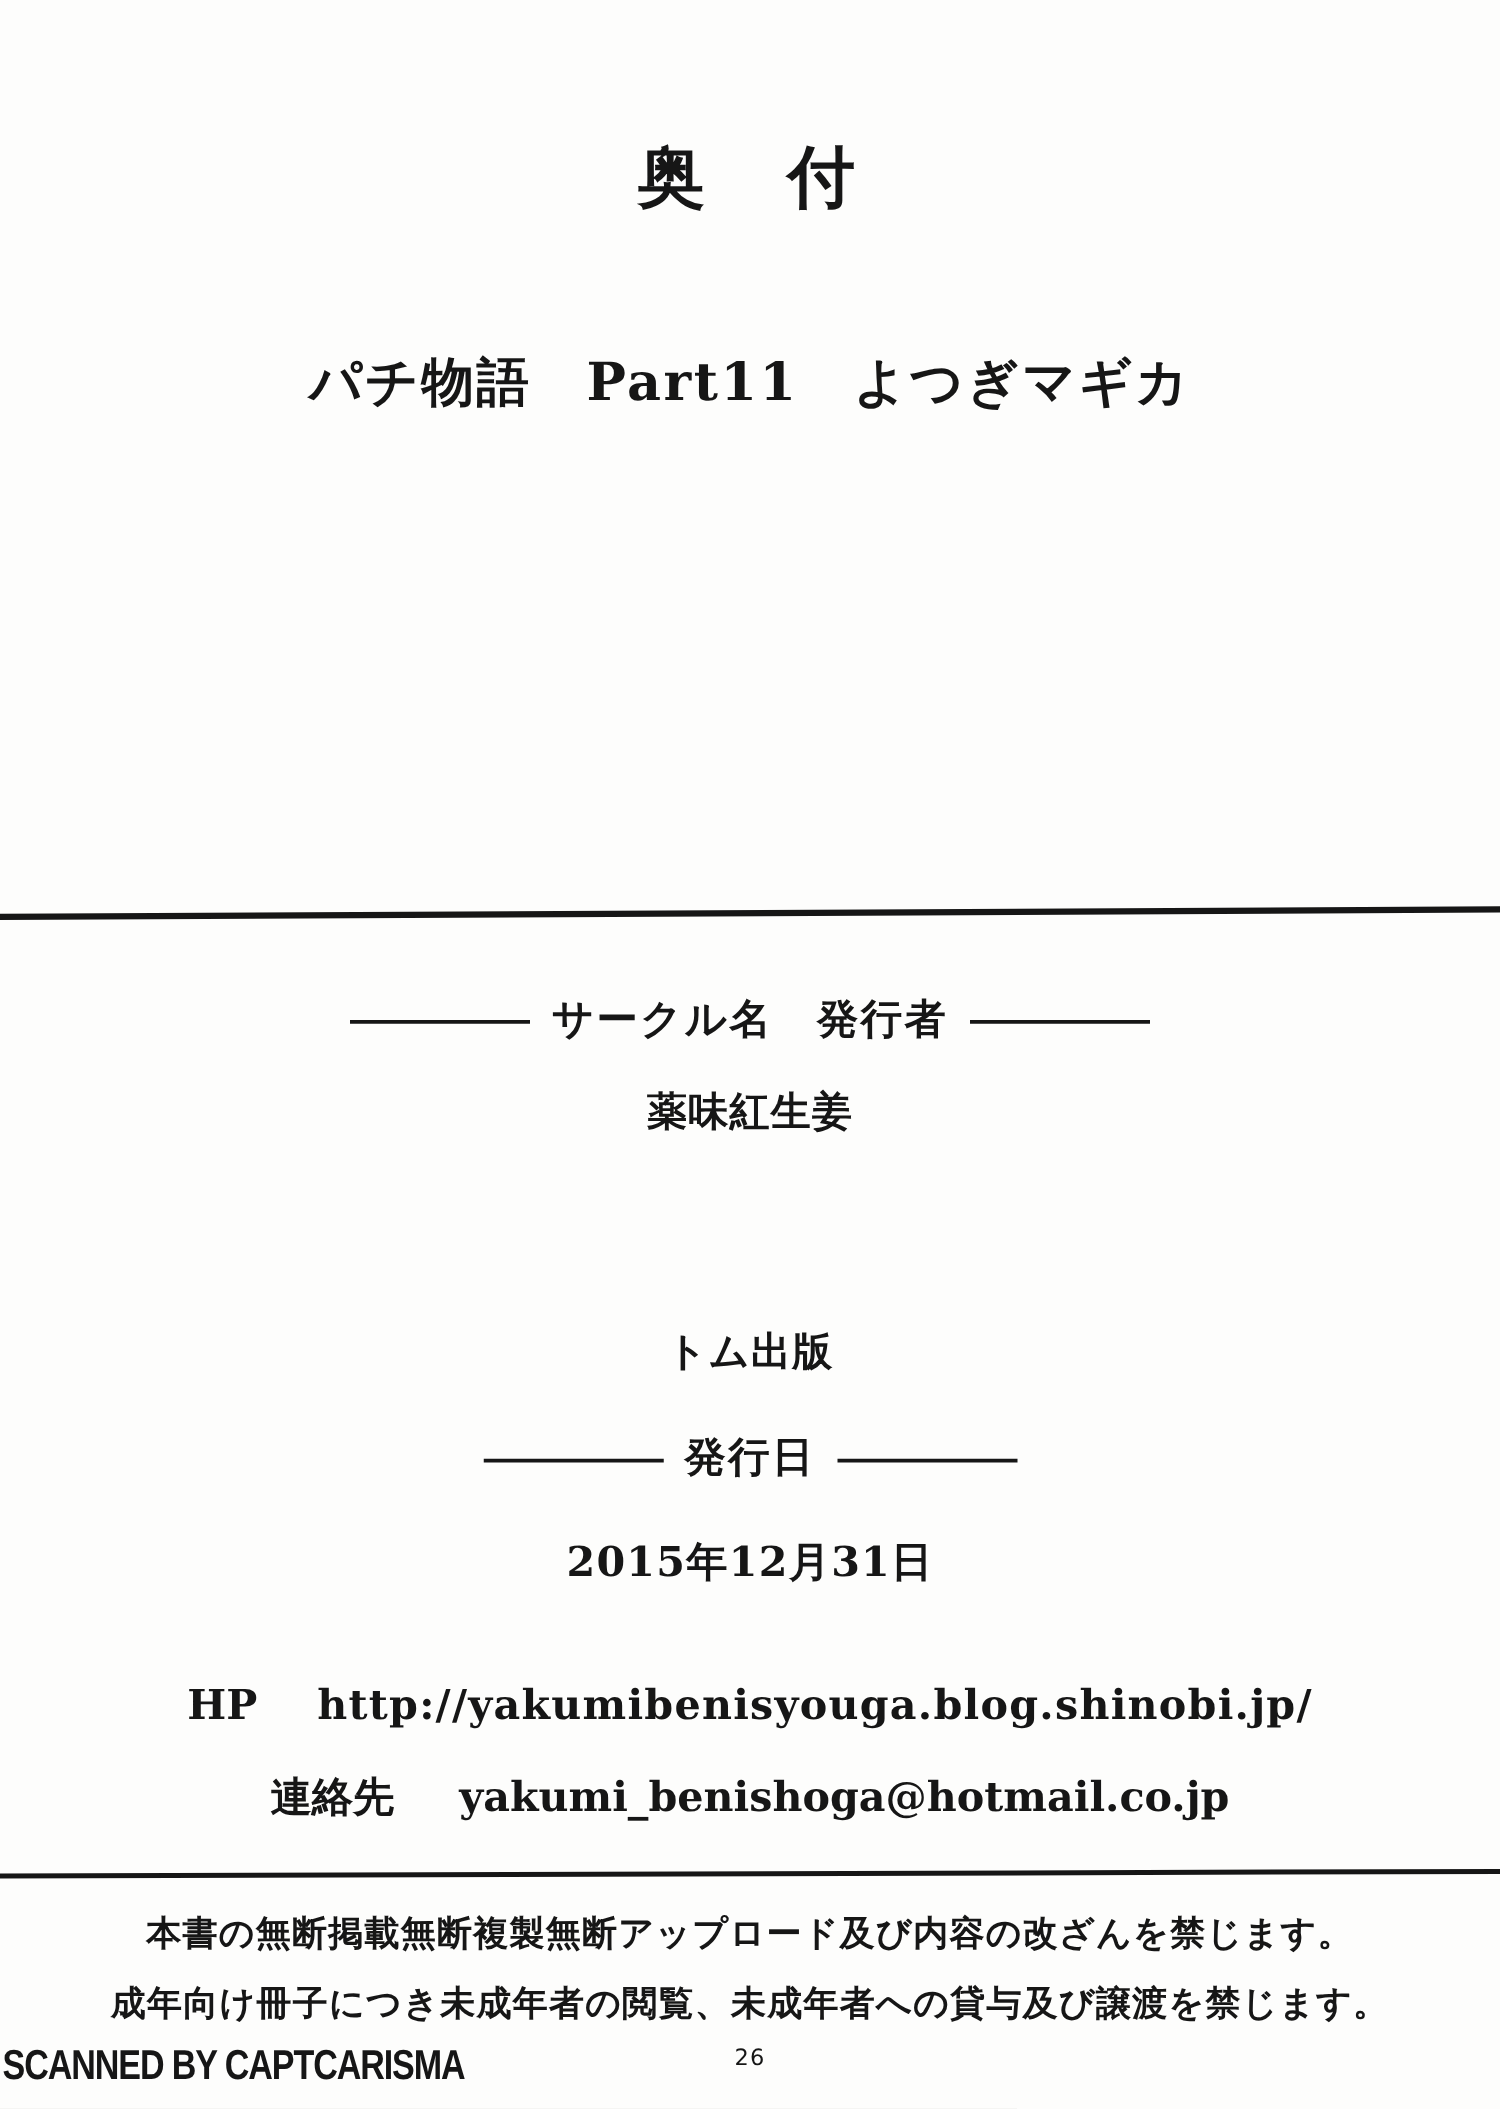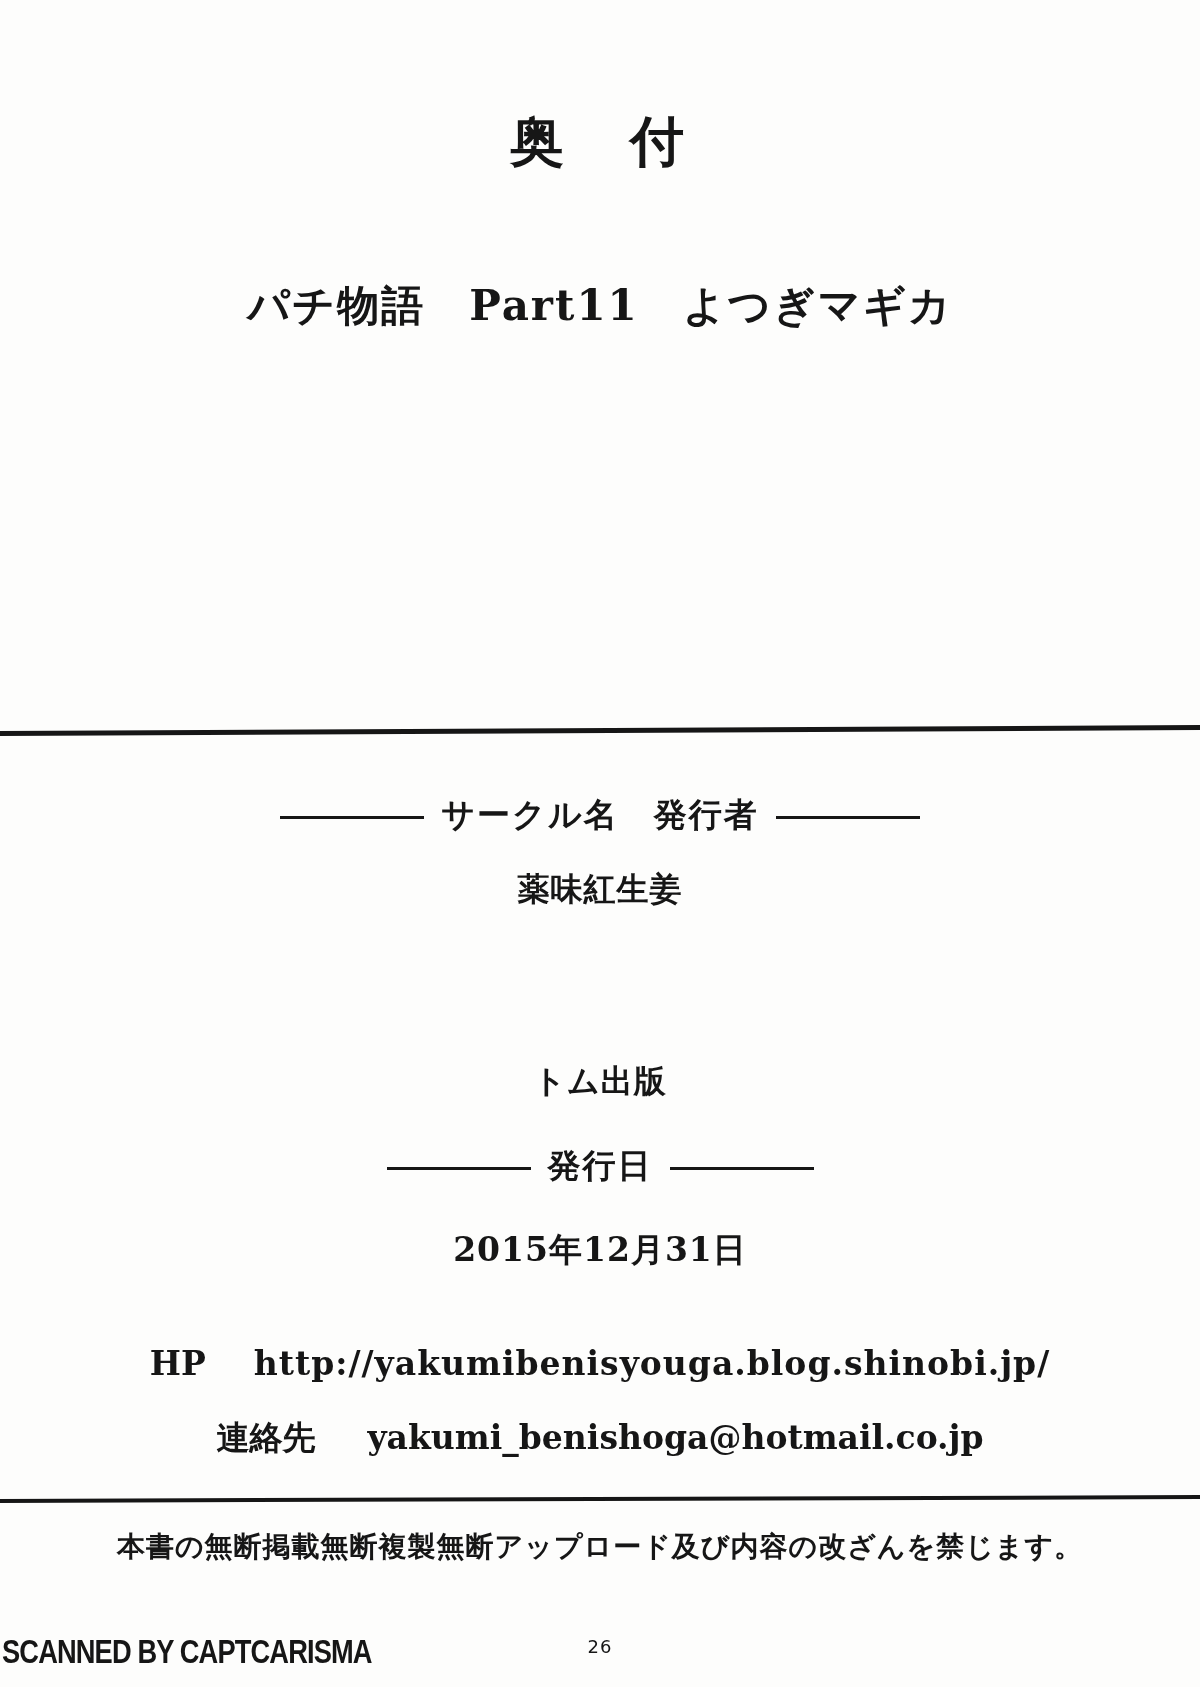--- a/index.html
+++ b/index.html
@@ -156,18 +156,19 @@
 
   <div class="contact-row row-renraku">
     <span class="contact-label">連絡先</span>
     <span class="contact-value">yakumi_benishoga@hotmail.co.jp</span>
   </div>
 
   <div class="divider divider-bottom"></div>
 
   <div class="centered disclaimer-line disclaimer-1">本書の無断掲載無断複製無断アップロード及び内容の改ざんを禁じます。</div>
 
+  <div class="centered disclaimer-line disclaimer-2">成年向け冊子につき未成年者の閲覧、未成年者への貸与及び譲渡を禁じます。</div>
 
   <div class="scanner-credit">SCANNED BY CAPTCARISMA</div>
 
   <div class="centered page-number">26</div>
 
 </div>
 
 </body></html>

